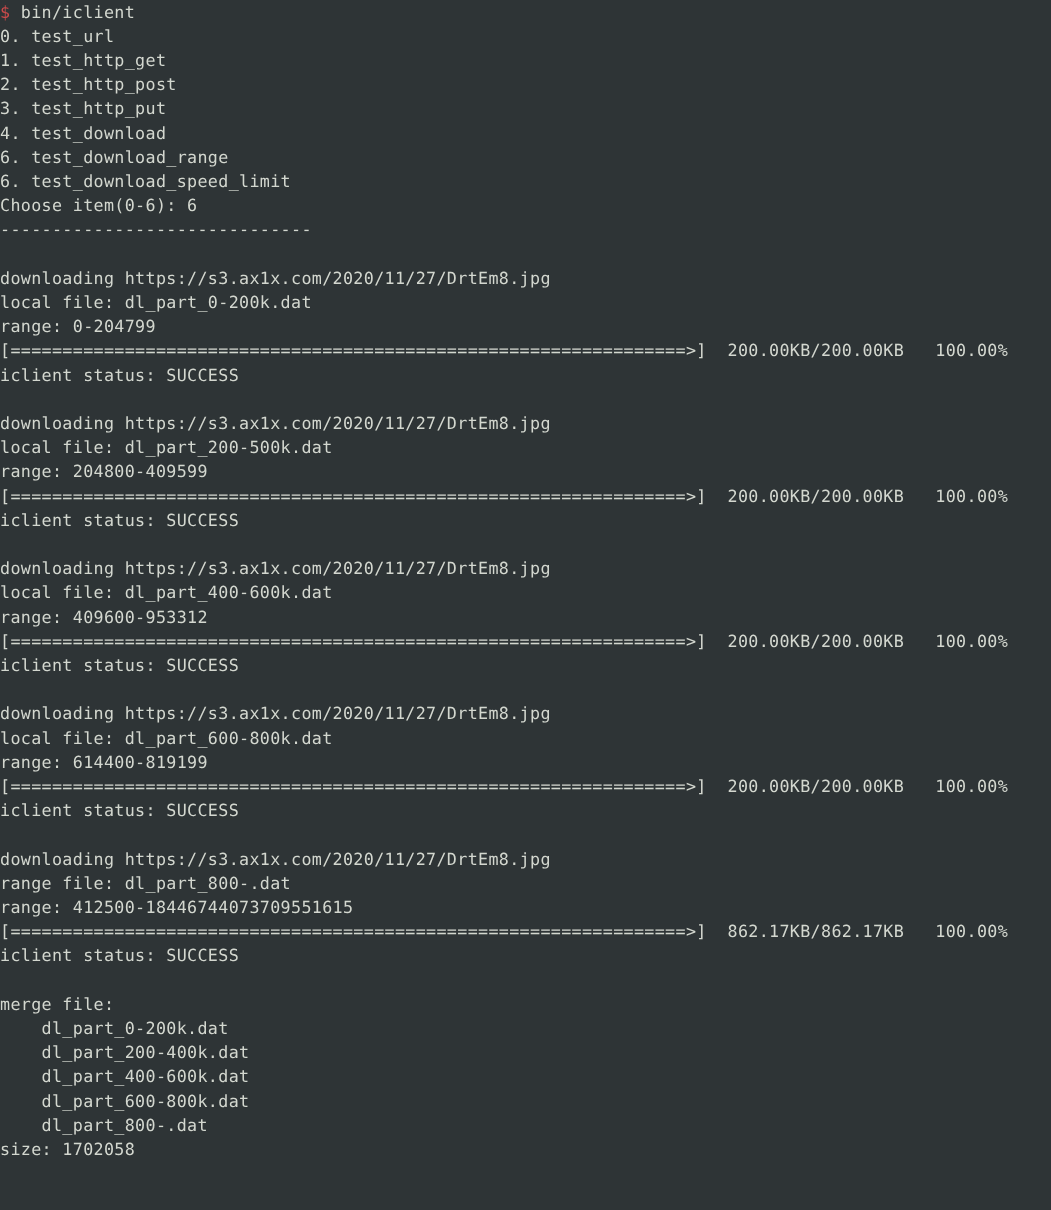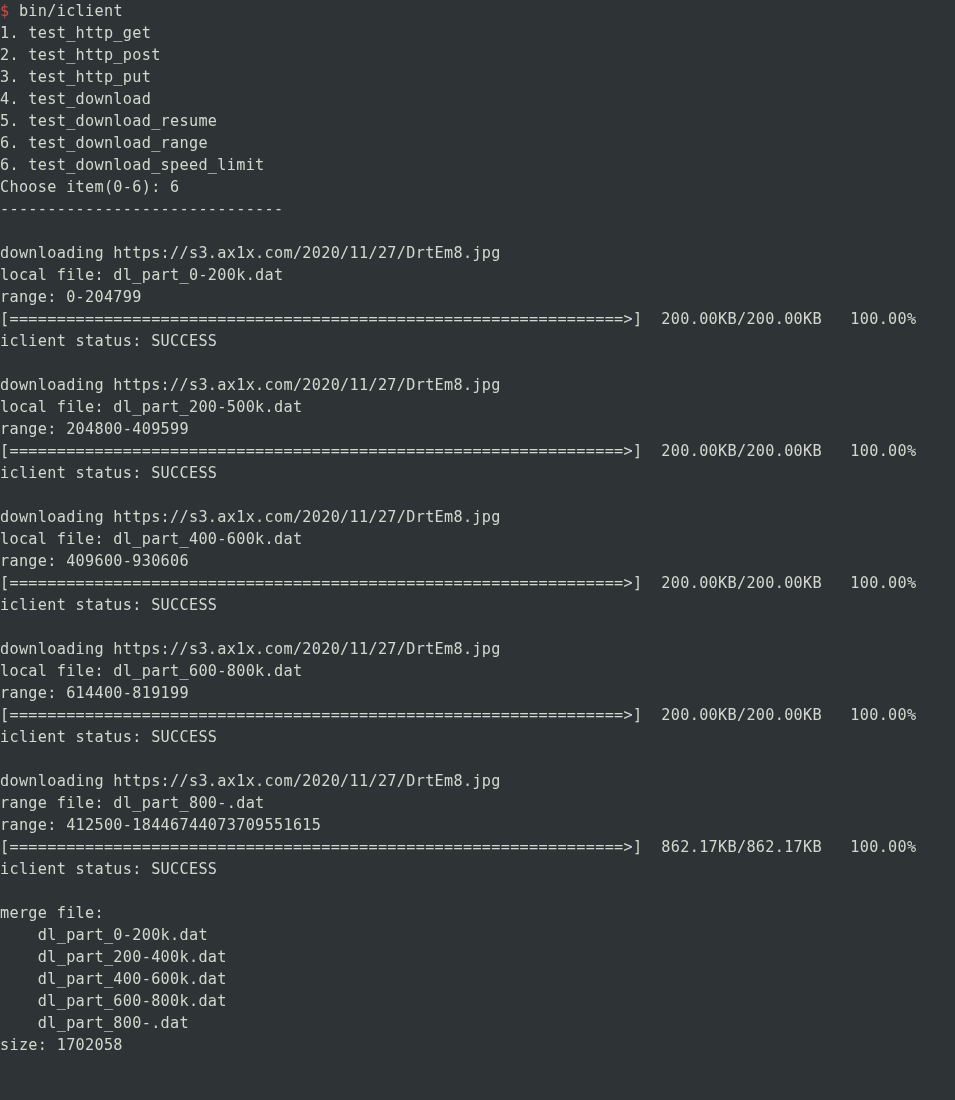--- a/index.html
+++ b/index.html
@@ -38,25 +38,25 @@
     height: 22px;
   }
 </style>
 </head>
 <body>
 
 <div id="terminal">
 
   <div class="line"><span class="prompt-sym">$</span><span> bin/iclient</span></div>
 
+  <div class="line">0. test_url</div>
   <div class="line">1. test_http_get</div>
   <div class="line">2. test_http_post</div>
   <div class="line">3. test_http_put</div>
   <div class="line">4. test_download</div>
-  <div class="line">5. test_download_resume</div>
   <div class="line">6. test_download_range</div>
   <div class="line">6. test_download_speed_limit</div>
   <div class="line">Choose item(0-6): 6</div>
   <div class="line">------------------------------</div>
 
   <div class="line blank"></div>
 
   <div class="line">downloading https://s3.ax1x.com/2020/11/27/DrtEm8.jpg</div>
   <div class="line">local file: dl_part_0-200k.dat</div>
   <div class="line">range: 0-204799</div>
@@ -68,21 +68,21 @@
   <div class="line">downloading https://s3.ax1x.com/2020/11/27/DrtEm8.jpg</div>
   <div class="line">local file: dl_part_200-500k.dat</div>
   <div class="line">range: 204800-409599</div>
   <div class="bar-line"><span>[=================================================================&gt;]</span><span>  200.00KB/200.00KB   100.00%</span></div>
   <div class="line">iclient status: SUCCESS</div>
 
   <div class="line blank"></div>
 
   <div class="line">downloading https://s3.ax1x.com/2020/11/27/DrtEm8.jpg</div>
   <div class="line">local file: dl_part_400-600k.dat</div>
-  <div class="line">range: 409600-930606</div>
+  <div class="line">range: 409600-953312</div>
   <div class="bar-line"><span>[=================================================================&gt;]</span><span>  200.00KB/200.00KB   100.00%</span></div>
   <div class="line">iclient status: SUCCESS</div>
 
   <div class="line blank"></div>
 
   <div class="line">downloading https://s3.ax1x.com/2020/11/27/DrtEm8.jpg</div>
   <div class="line">local file: dl_part_600-800k.dat</div>
   <div class="line">range: 614400-819199</div>
   <div class="bar-line"><span>[=================================================================&gt;]</span><span>  200.00KB/200.00KB   100.00%</span></div>
   <div class="line">iclient status: SUCCESS</div>

